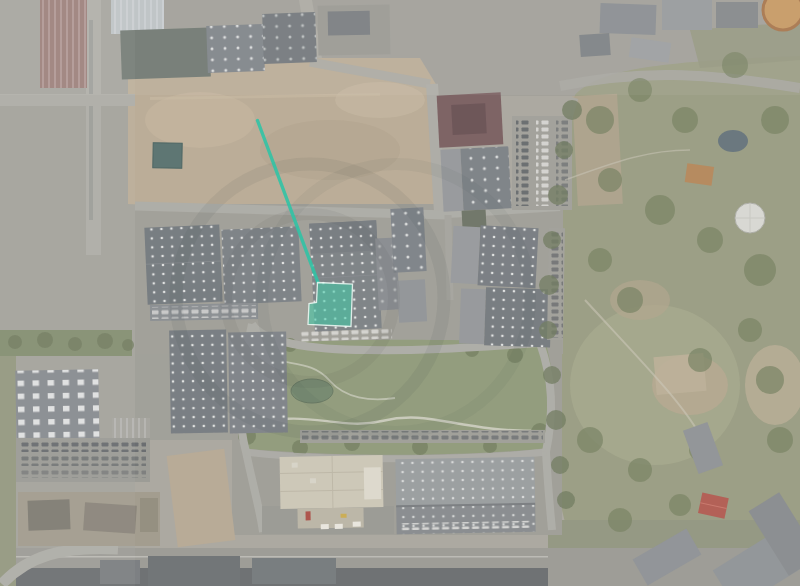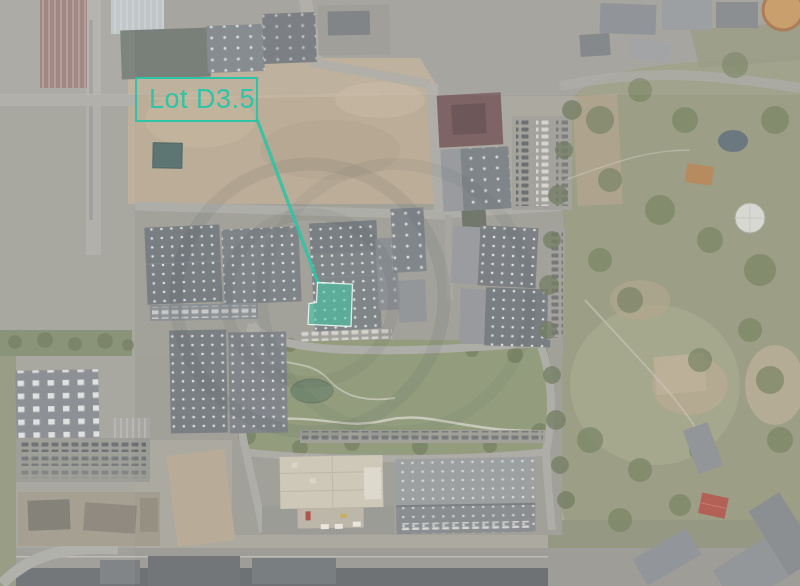--- a/index.html
+++ b/index.html
@@ -329,15 +329,14 @@
     <circle cx="310" cy="298" r="84" stroke-width="12" opacity="0.06"></circle>
     <circle cx="396" cy="298" r="134" stroke-width="12" opacity="0.05"></circle>
   </g>
 
   <g>
     <line stroke-width="3.4" stroke-linecap="round" opacity="0.88" x1="257.5" y1="120.5" x2="318" y2="282.5" stroke="#2FC4A6"></line>
     <polygon stroke-width="1.3" stroke-opacity="0.85" points="317.5,282.5 352.5,284 351,326.5 308,324.5 309,303.5 316.5,302.5" fill="#3ECCA8" fill-opacity="0.55" stroke="#F0FAF6"></polygon>
   </g>
 </svg>
 
-<div class="lot-label">Lot D3.5</div>
 
 </div>
 
 </body></html>

